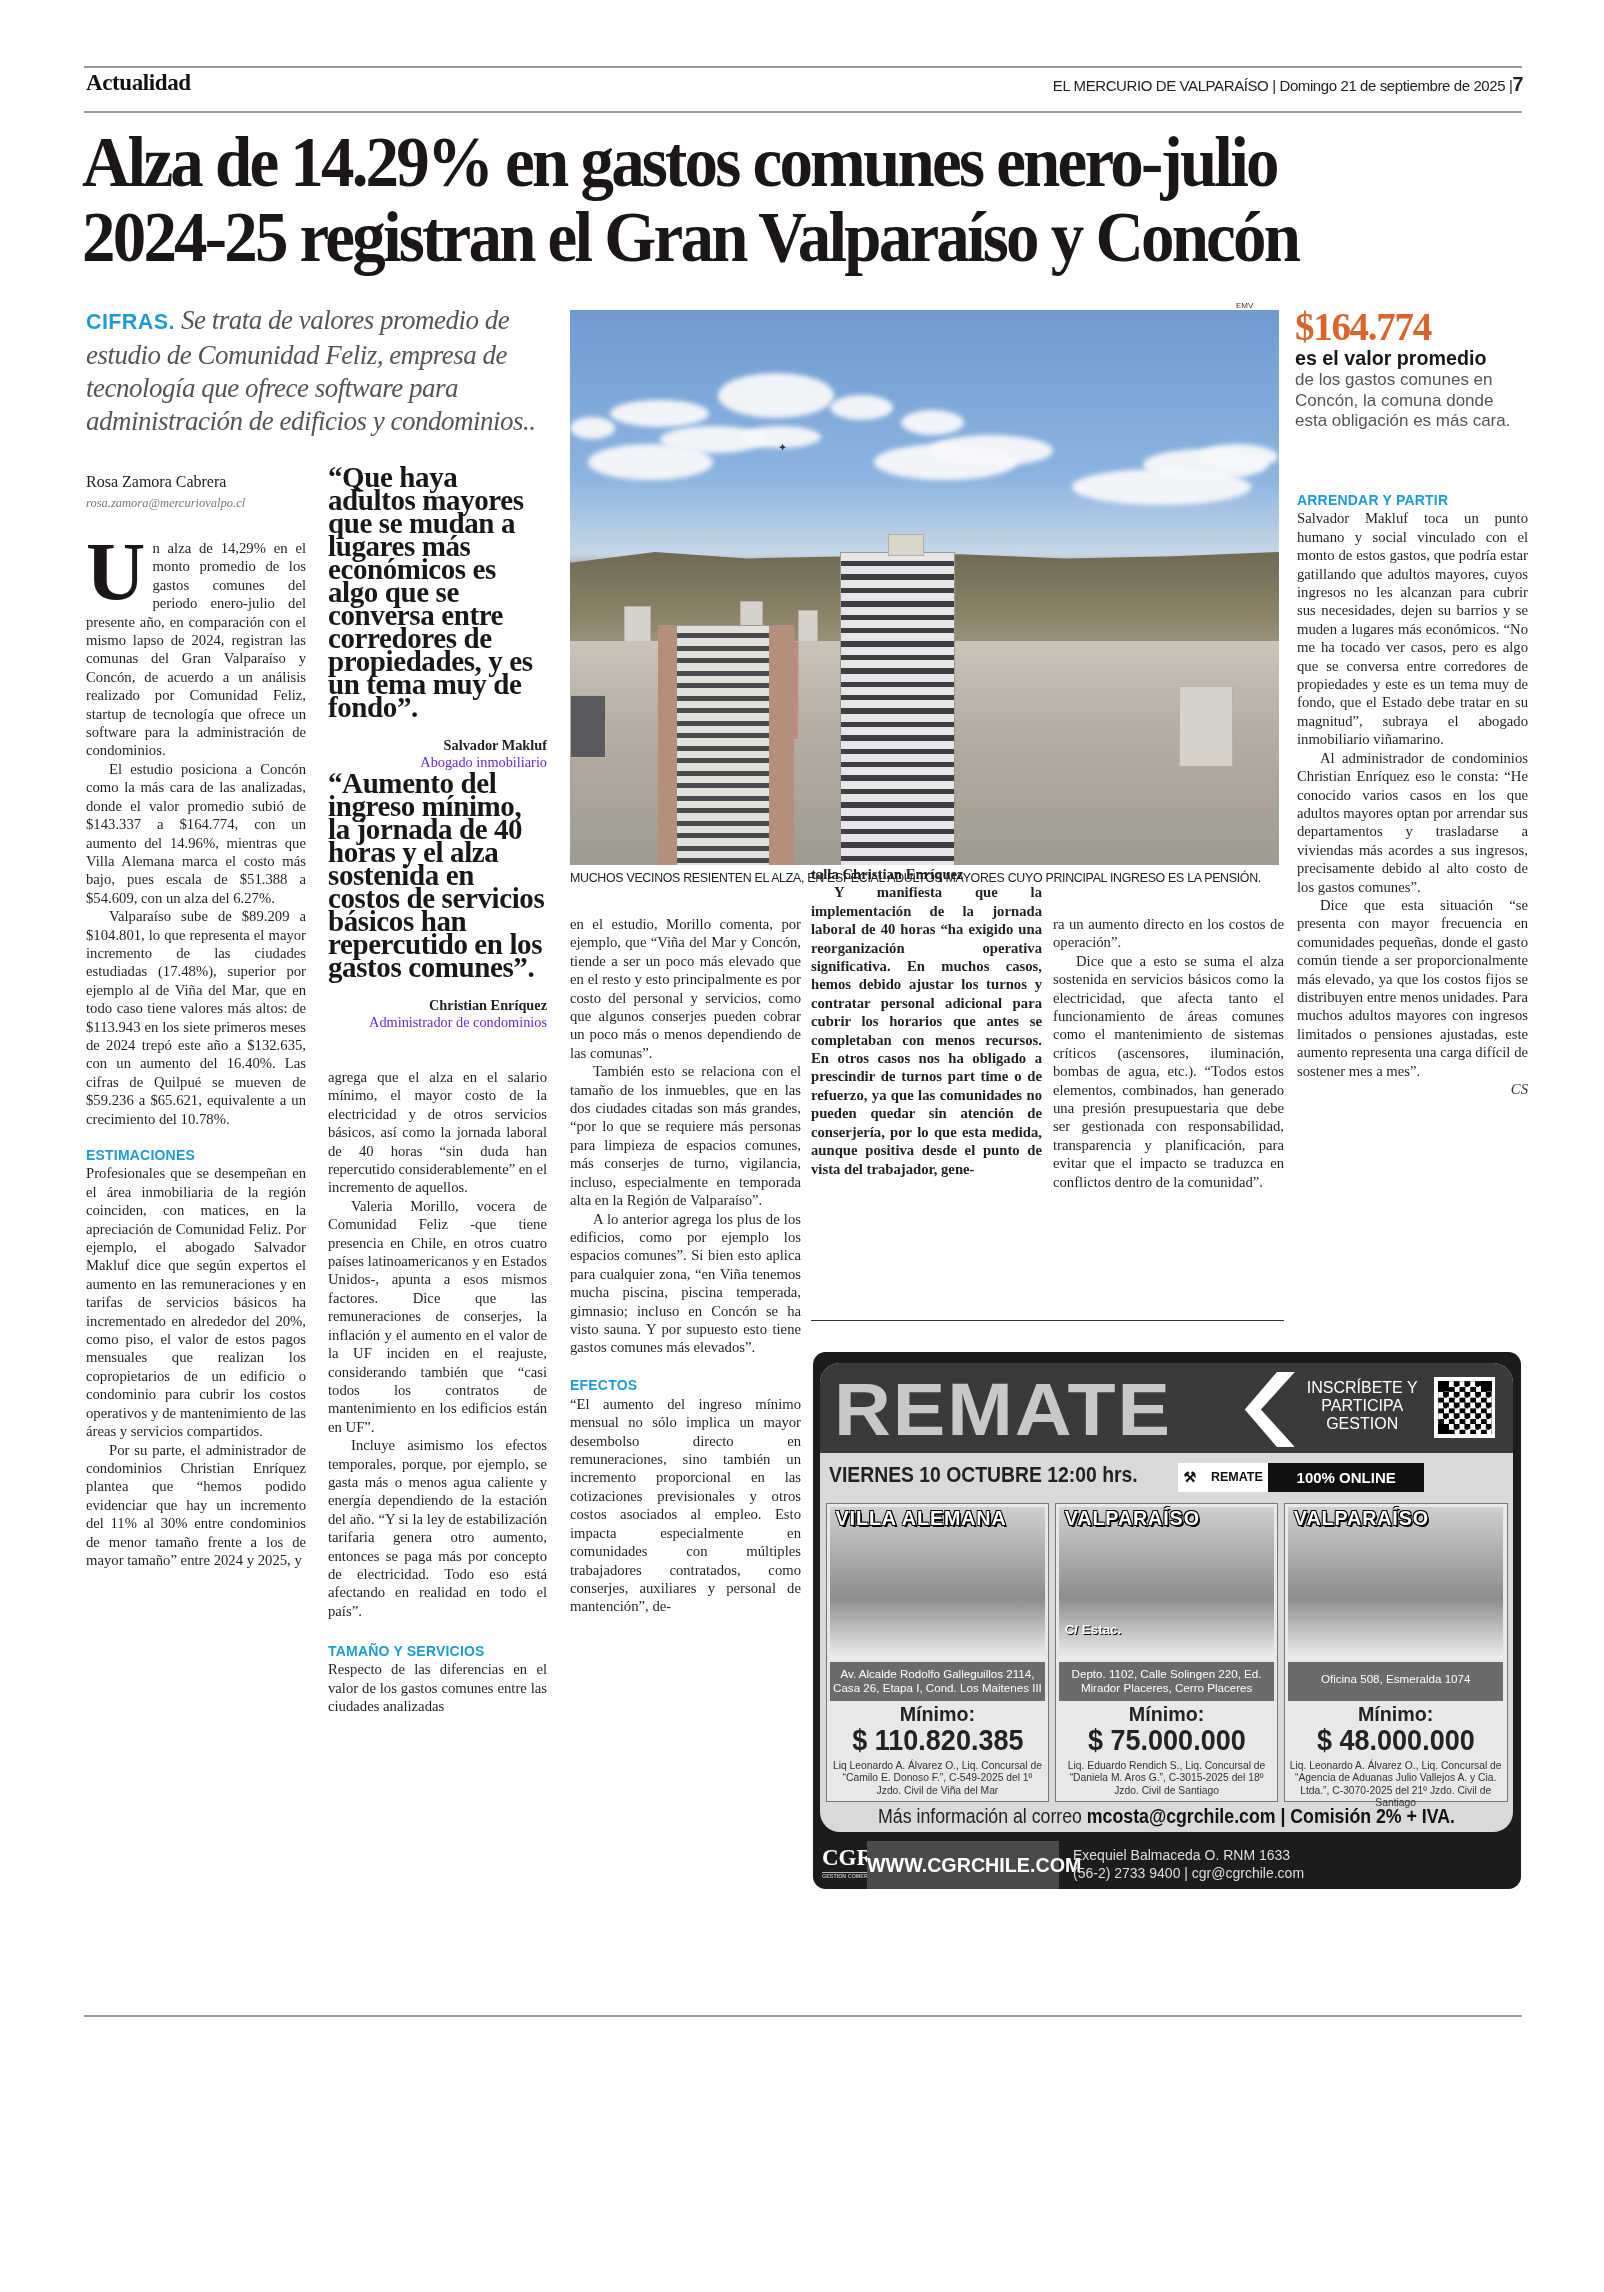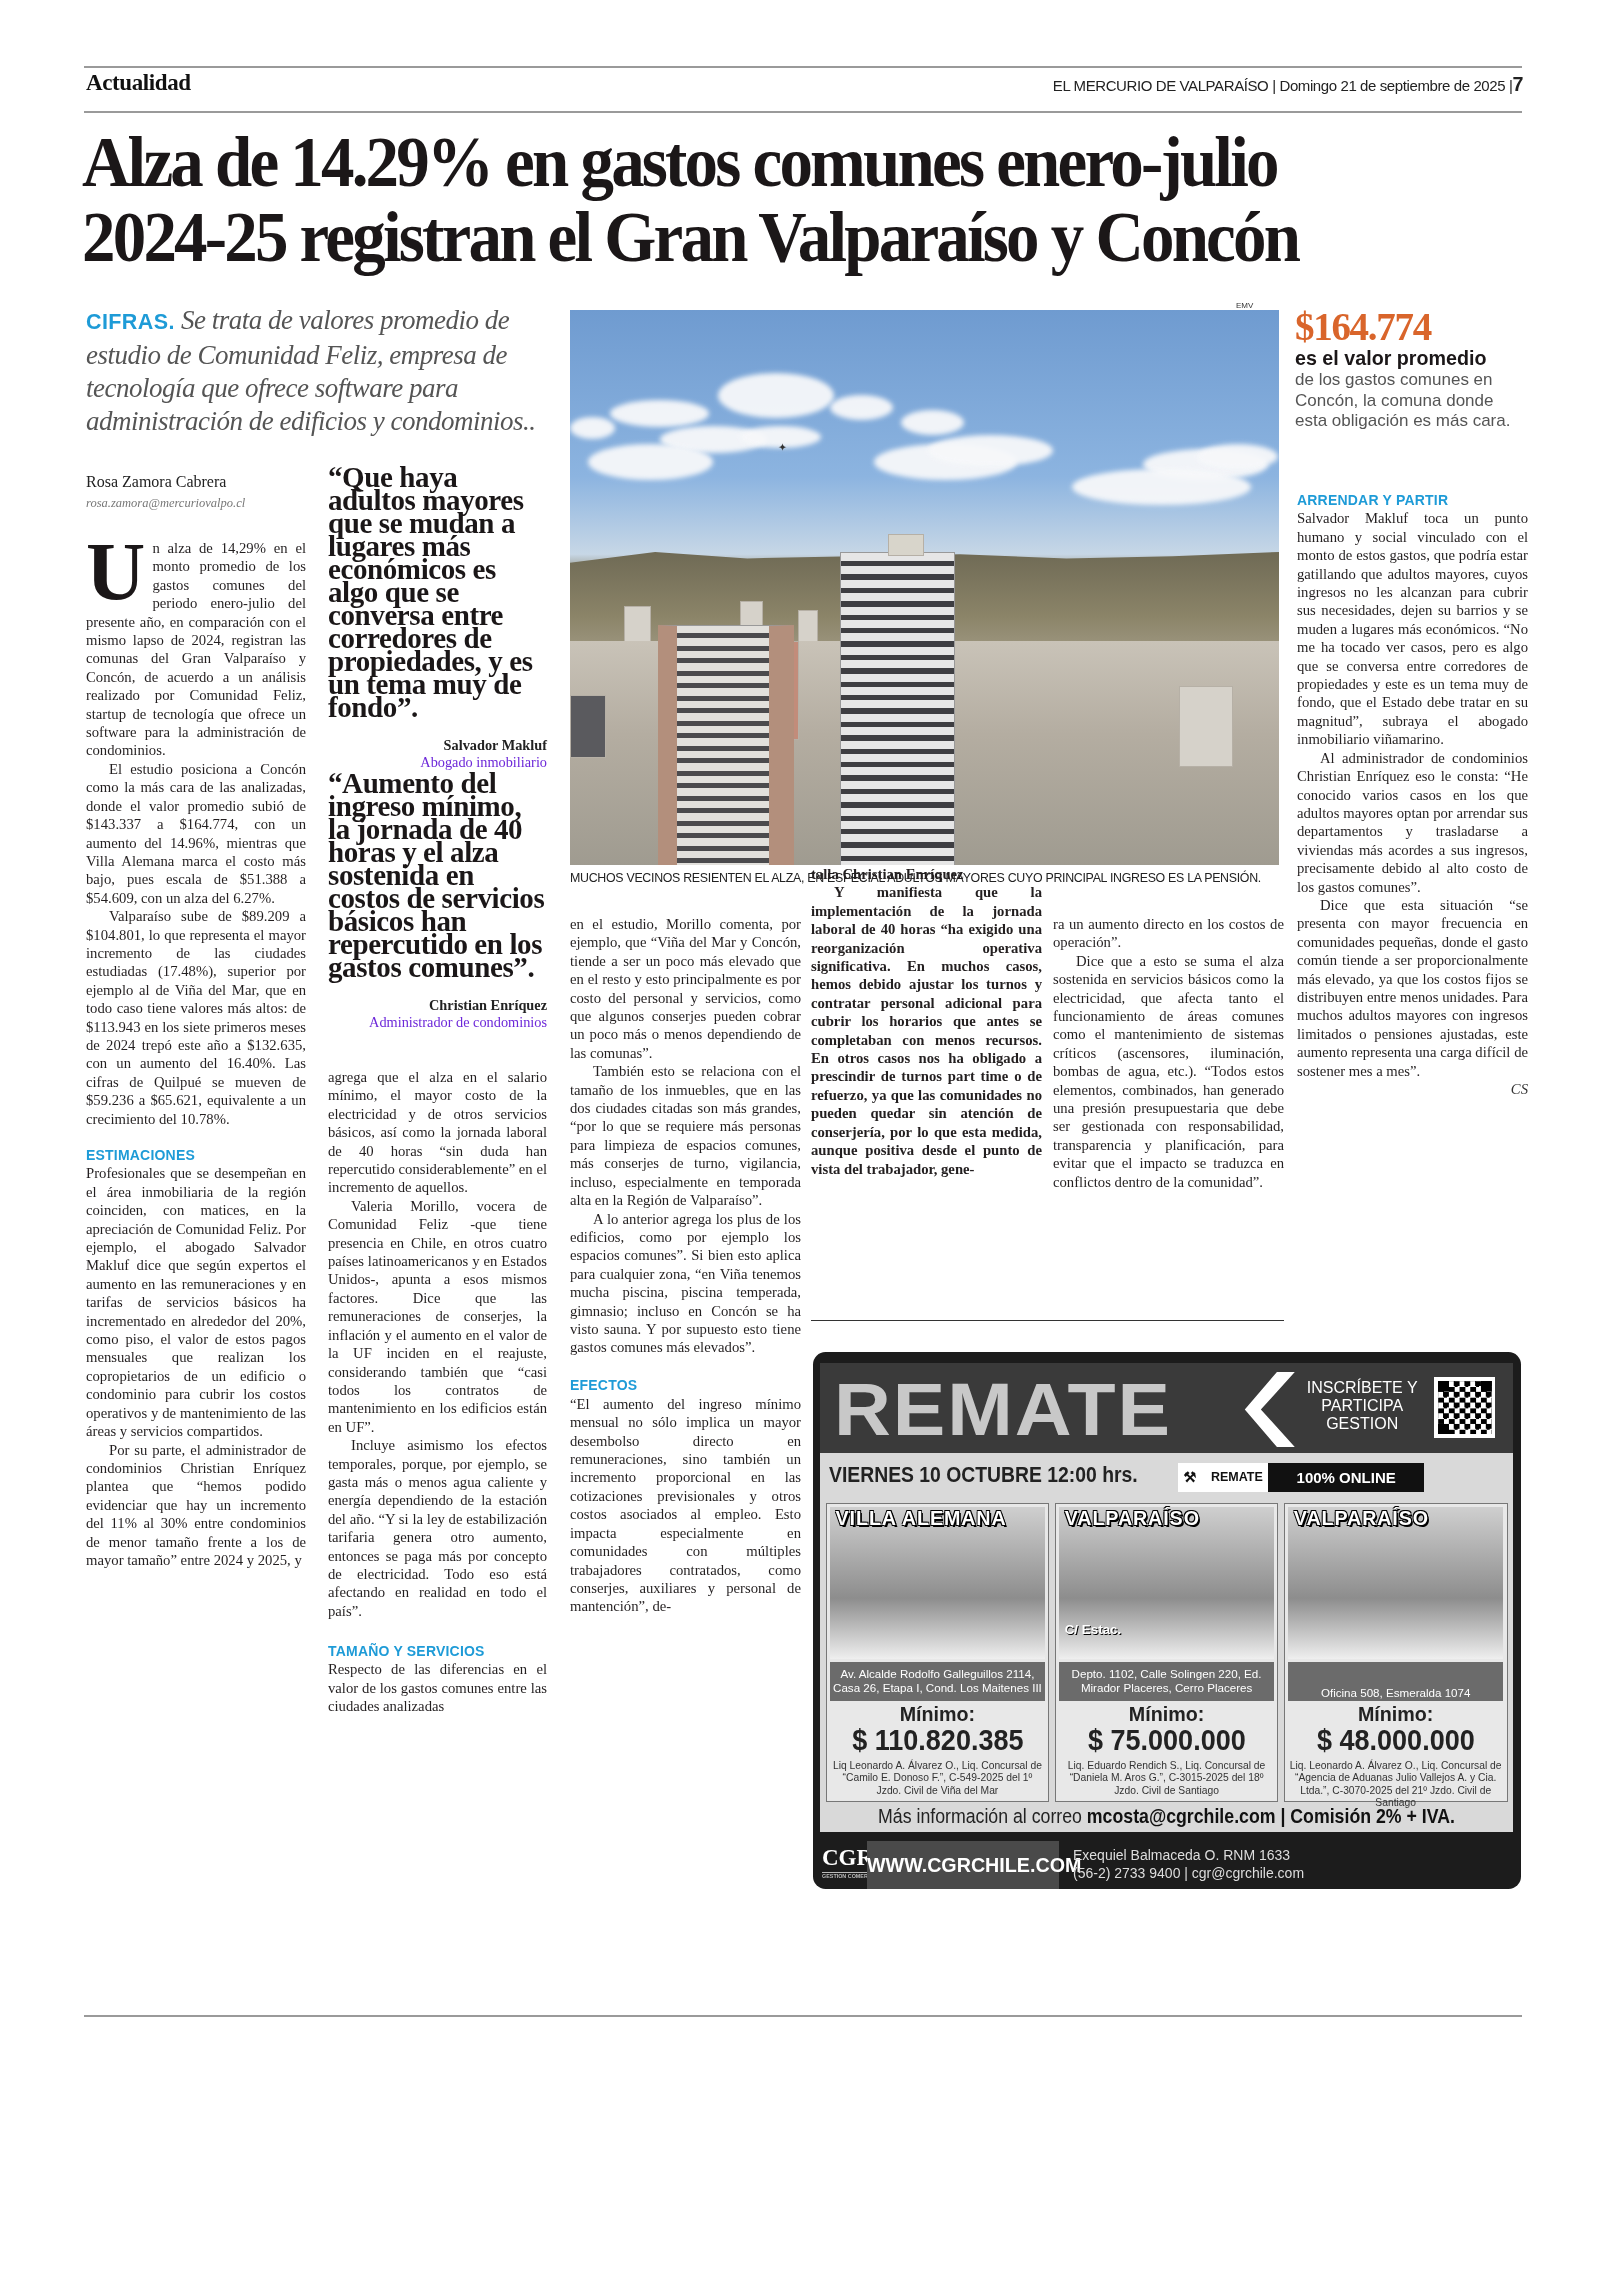--- a/index.html
+++ b/index.html
@@ -59,21 +59,21 @@
 
   #col3 { left: 570px; top: 915px; width: 231px; }
   #col4 { left: 811px; top: 865px; width: 231px; font-weight: bold; }
   #col5 { left: 1053px; top: 915px; width: 231px; }
   #col6 { left: 1297px; top: 491px; width: 231px; }
   .col4-end { position: absolute; left: 811px; top: 1320px; width: 473px; height: 0.9px; background: #333; }
   .endmark { float: right; font-style: italic; color: #333; }
 
   
   .ad { position: absolute; left: 813px; top: 1352px; width: 708px; height: 537px; background: #1c1c1c; border-radius: 12.5px; font-family: "Liberation Sans", sans-serif; overflow: hidden; }
-  .ad .inner { position: absolute; left: 7.2px; top: 10.7px; width: 693px; height: 469px; background: #d9d9d9; border-radius: 0; overflow: hidden; }
+  .ad .inner { position: absolute; left: 7.2px; top: 10.7px; width: 693px; height: 469px; background: #d9d9d9; border-radius: 20px; overflow: hidden; }
   .ad .topbar { position: absolute; left: 0; top: 0; width: 693px; height: 90px; background: #3a3a3a; }
   .ad .remate { position: absolute; left: 14.3px; top: 3.6px; font-weight: bold; font-size: 75px; color: #c8c8c8; letter-spacing: 1.8px; transform: scaleX(1.05); transform-origin: left top; }
   .ad .chevron { position: absolute; left: 421px; top: 9px; width: 54px; height: 75px; }
   .ad .inscribe { position: absolute; left: 484px; top: 16px; width: 116px; text-align: center; color: #fff; font-size: 16px; line-height: 18px; font-weight: normal; }
   .ad .qr { position: absolute; left: 614px; top: 14.3px; width: 61px; height: 61px; background: #fff; padding: 3.6px; }
   .ad .qr div { width: 100%; height: 100%; background:
       linear-gradient(90deg, #000 0 20%, transparent 20% 80%, #000 80%) top/100% 20% no-repeat,
       linear-gradient(90deg, #000 0 20%, transparent 20%) bottom/100% 20% no-repeat,
       repeating-conic-gradient(#000 0 25%, #fff 0 50%) center/10.7px 10.7px; }
   .ad .datebar { position: absolute; left: 0; top: 97px; width: 693px; height: 36px; }
@@ -252,21 +252,21 @@
         <div class="city">VALPARAÍSO</div>
         <div class="estac">C/ Estac.</div>
         <div class="addr">Depto. 1102, Calle Solingen 220, Ed. Mirador Placeres, Cerro Placeres</div>
         <div class="minlbl">Mínimo:</div>
         <div class="price">$ 75.000.000</div>
         <div class="liq">Liq. Eduardo Rendich S., Liq. Concursal de “Daniela M. Aros G.”, C-3015-2025 del 18º Jzdo. Civil de Santiago</div>
       </div>
       <div class="lot">
         <div class="img"></div>
         <div class="city">VALPARAÍSO</div>
-        <div class="addr" style="padding-top:24px">Oficina 508, Esmeralda 1074</div>
+        <div class="addr" style="padding-top:10px">Oficina 508, Esmeralda 1074</div>
         <div class="minlbl">Mínimo:</div>
         <div class="price">$ 48.000.000</div>
         <div class="liq">Liq. Leonardo A. Álvarez O., Liq. Concursal de “Agencia de Aduanas Julio Vallejos A. y Cia. Ltda.”, C-3070-2025 del 21º Jzdo. Civil de Santiago</div>
       </div>
     </div>
     <div class="info">
       <span>Más información al correo</span>
       <b>mcosta@cgrchile.com</b>
       <b>| Comisión 2% + IVA.</b>
     </div>

